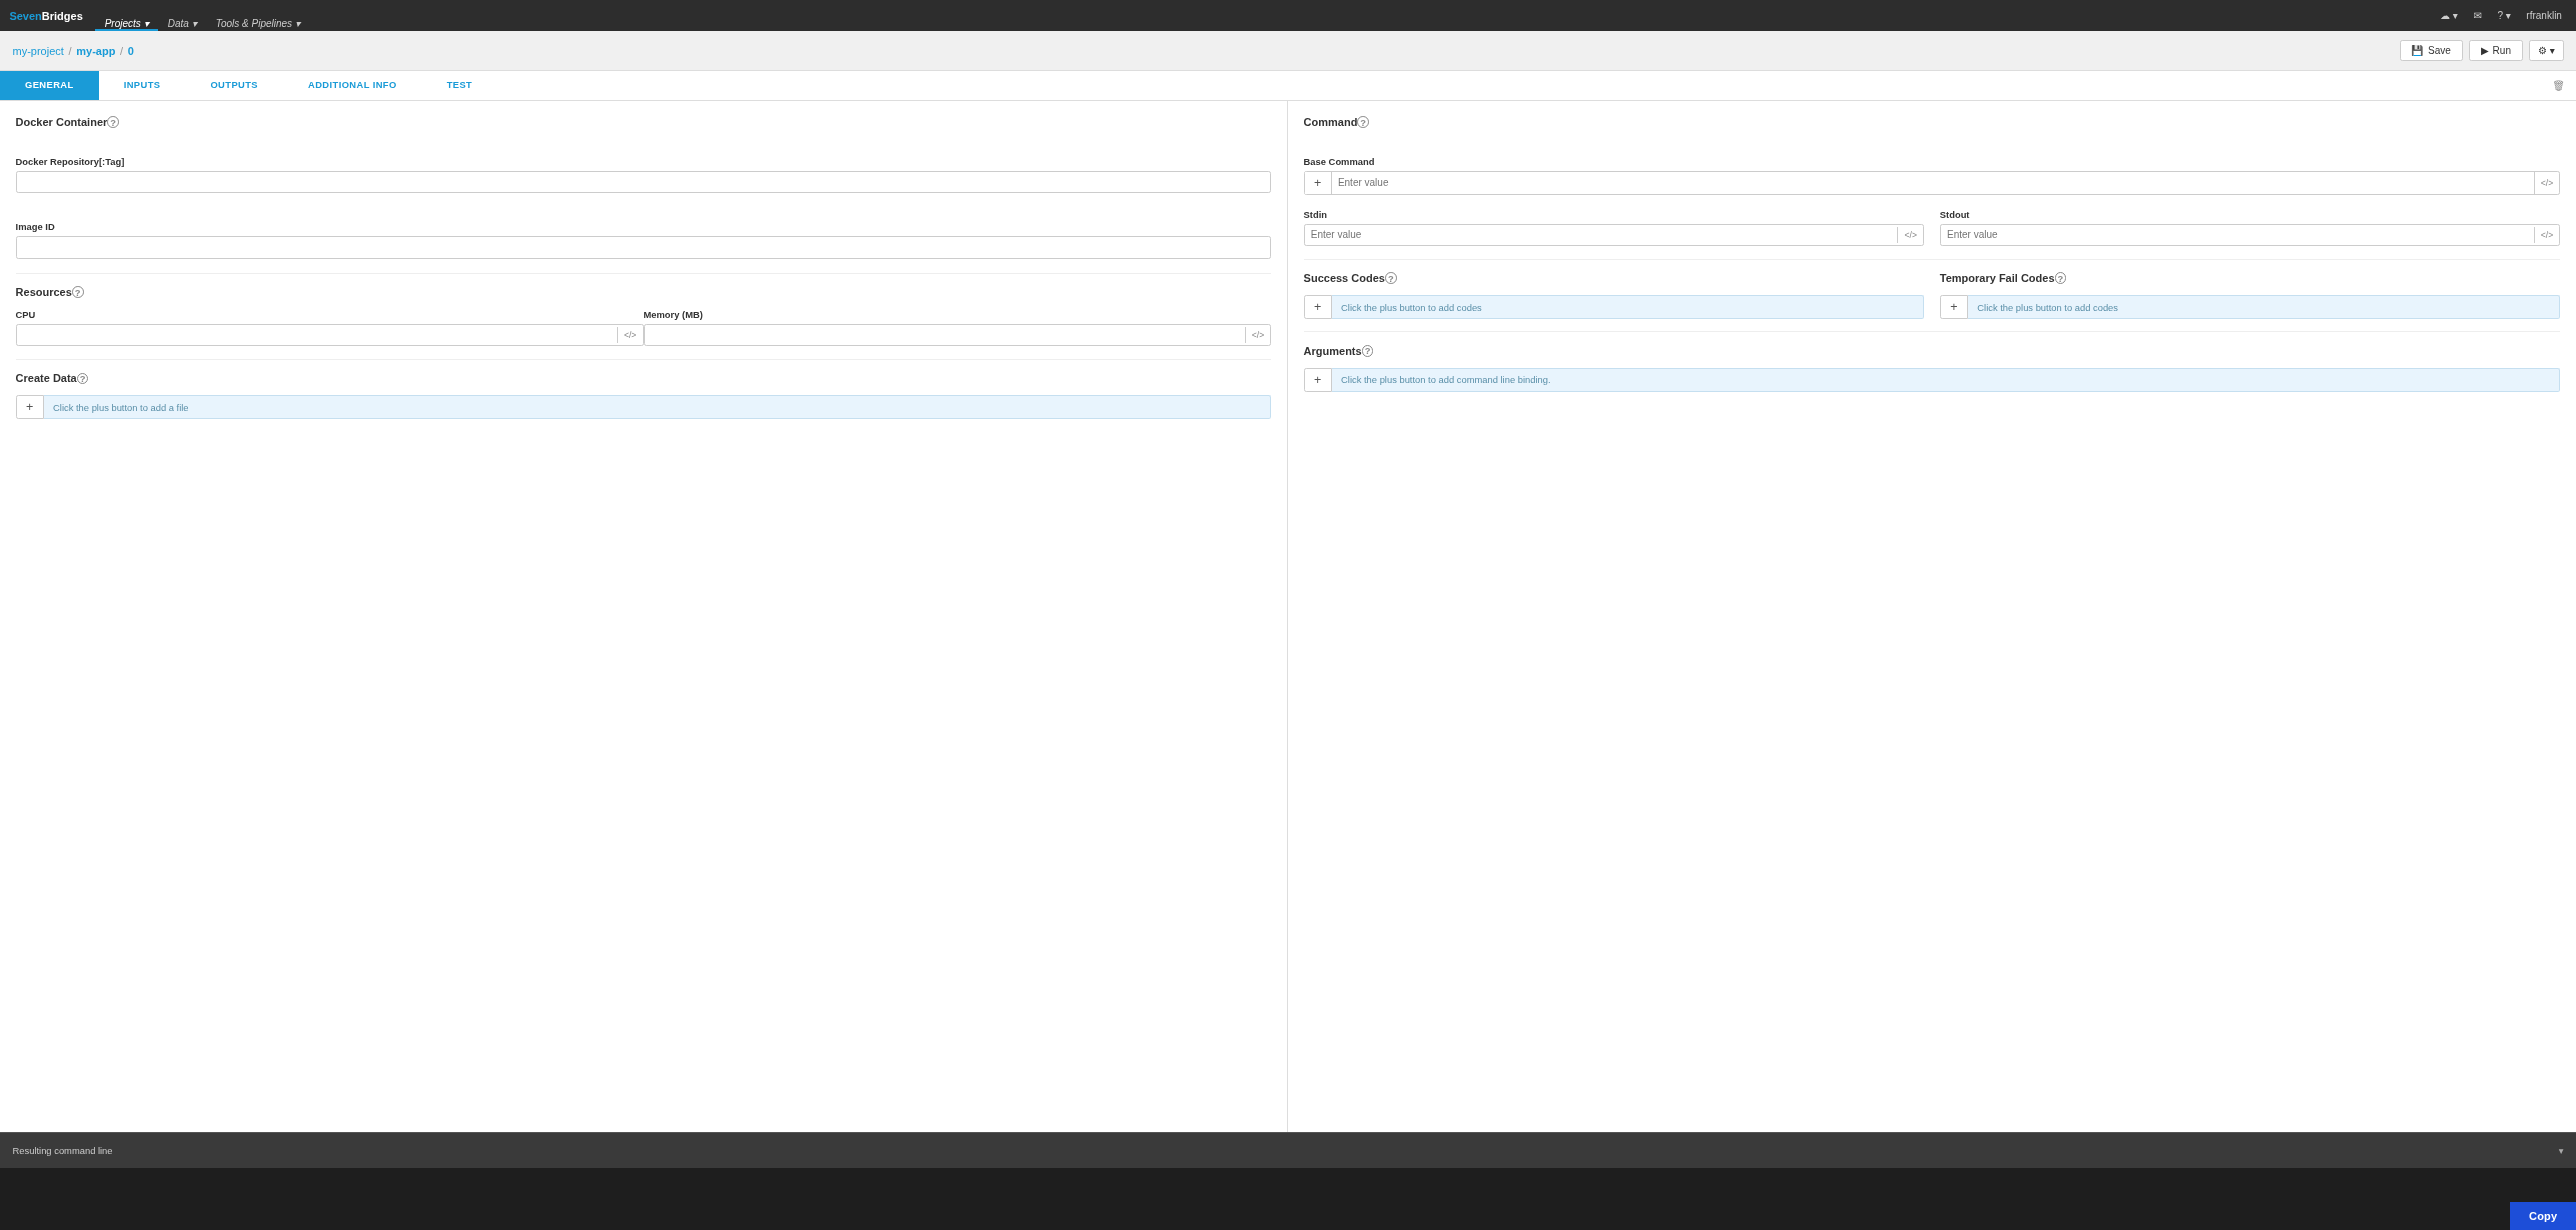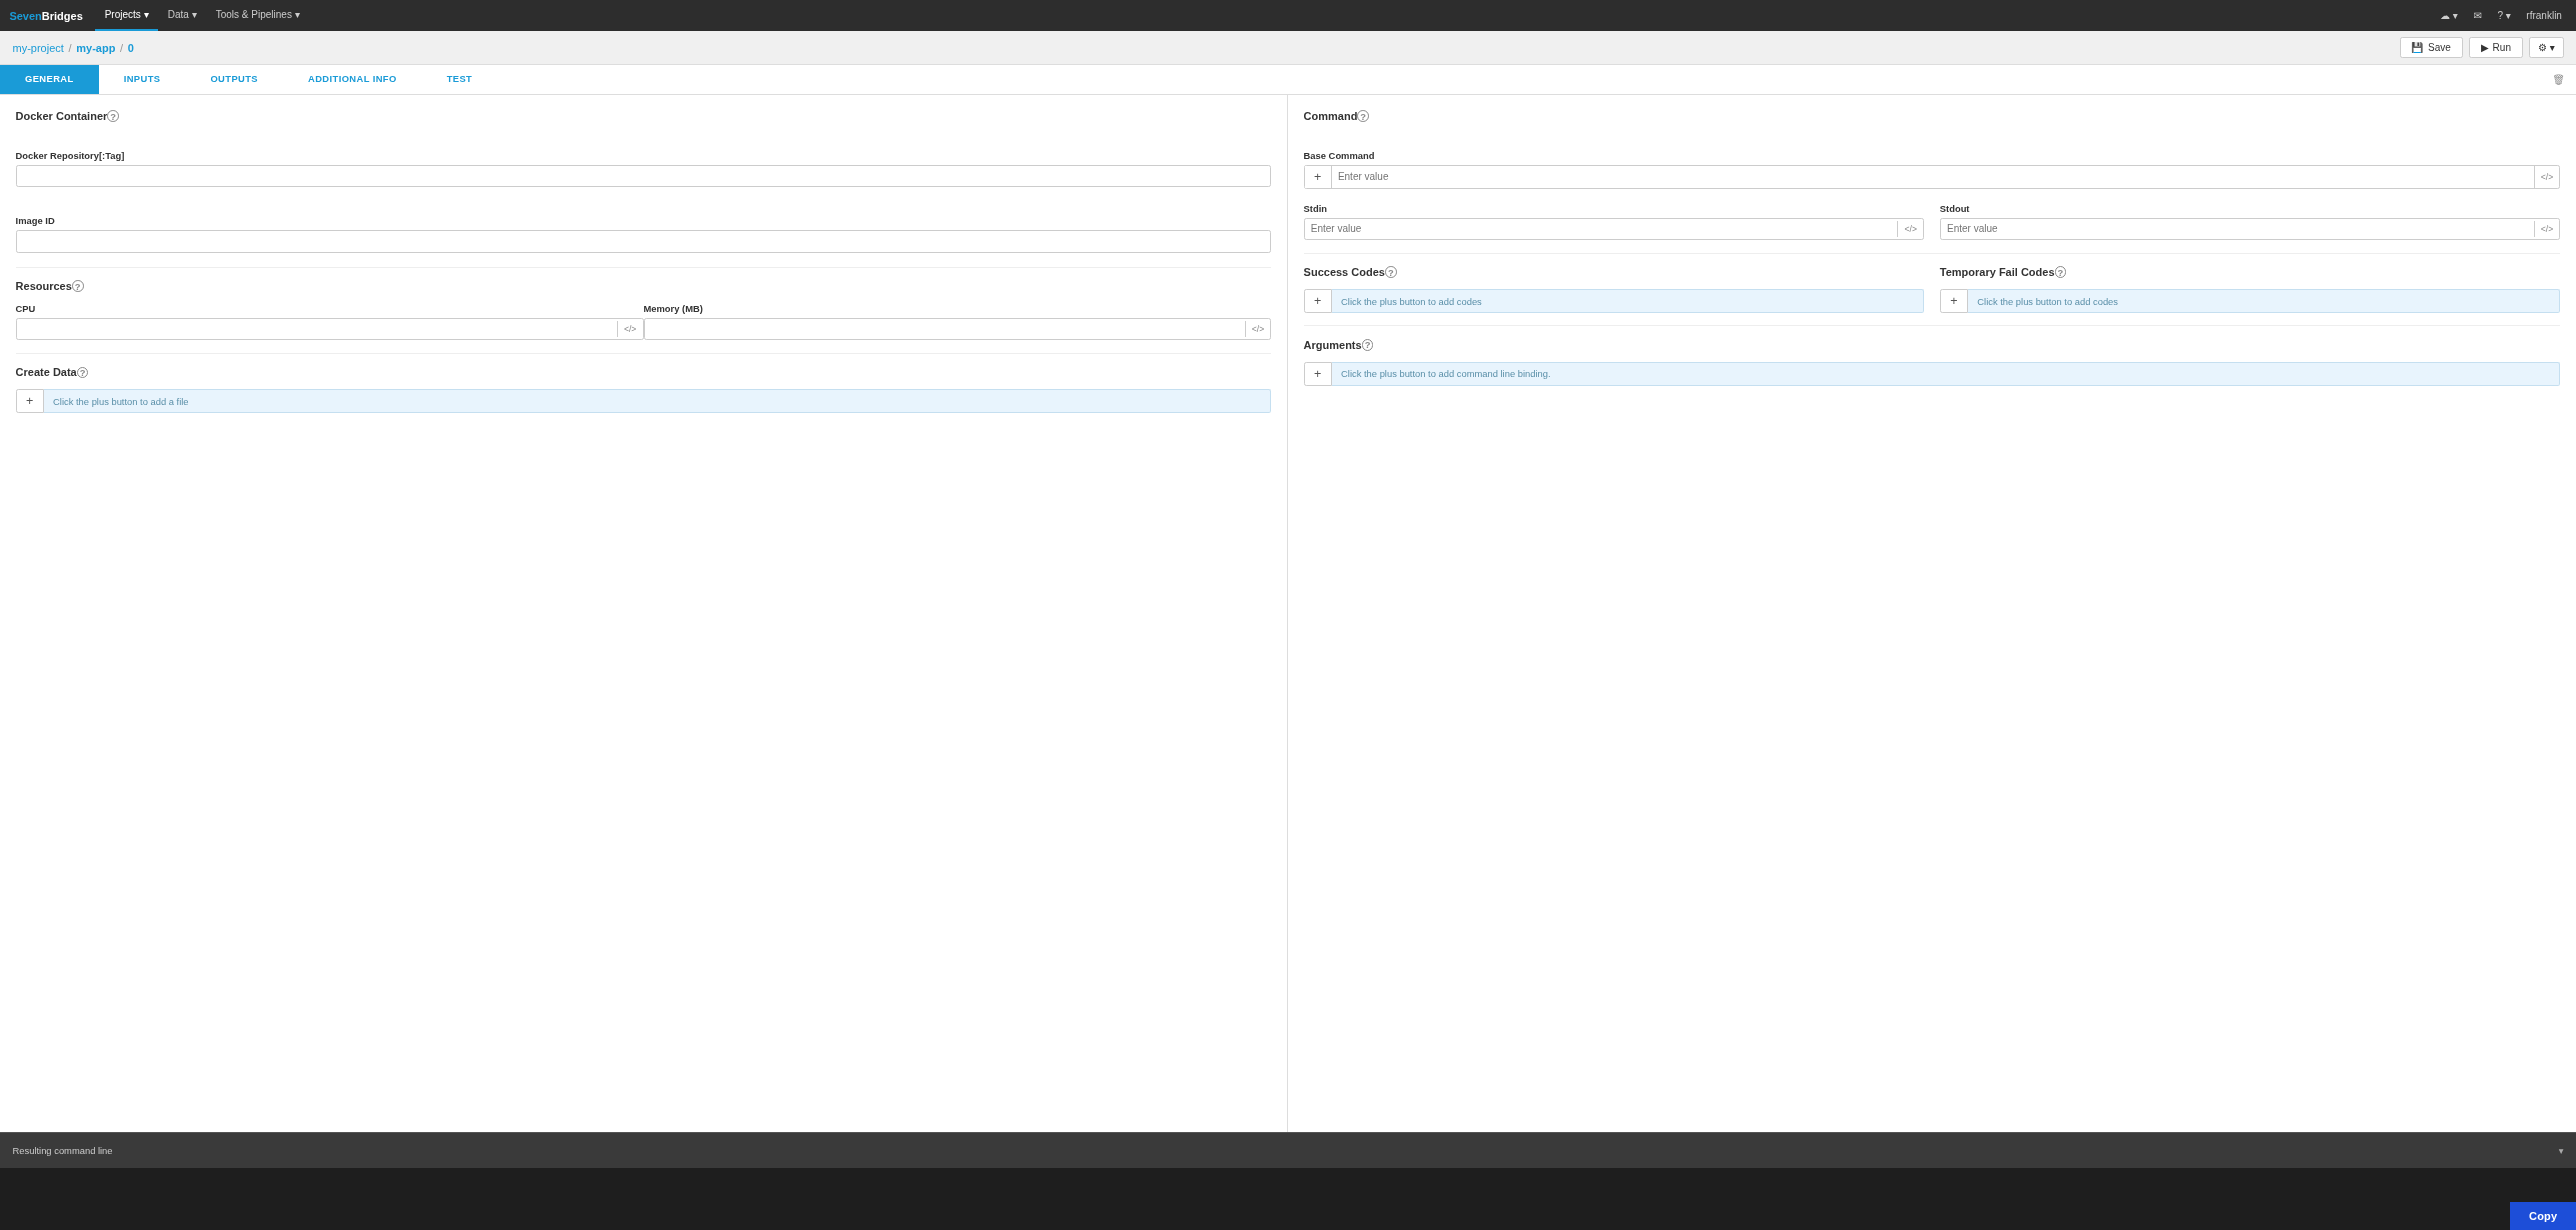--- a/index.html
+++ b/index.html
@@ -23,24 +23,25 @@
       margin-right: 12.5px;
       white-space: nowrap;
     }
     .nav-brand span { color: #1a9bd7; }
     .nav-item {
       color: #ccc;
       font-size: 10px;
       padding: 0 9.4px;
       height: 31px;
       display: flex;
-      align-items: center;
+      align-items: flex-end;
       gap: 3.1px;
       cursor: pointer;
       border-bottom: 2.3px solid transparent;
+      font-style: italic;
     }
     .nav-item.active { color: #fff; border-bottom: 2.3px solid #1a9bd7; }
     .nav-right {
       margin-left: auto;
       display: flex;
       align-items: center;
       gap: 6.2px;
       color: #ccc;
       font-size: 10px;
     }
@@ -49,21 +50,21 @@
       cursor: pointer;
       display: flex;
       align-items: center;
       gap: 2.3px;
     }
 
     
     .breadcrumb-bar {
       background: #f0f0f0;
       padding: 0 12.5px;
-      height: 34px;
+      height: 40px;
       display: flex;
       align-items: center;
       justify-content: space-between;
       border-bottom: 0.8px solid #ddd;
       flex-shrink: 0;
     }
     .breadcrumb {
       display: flex;
       align-items: center;
       gap: 4.7px;

